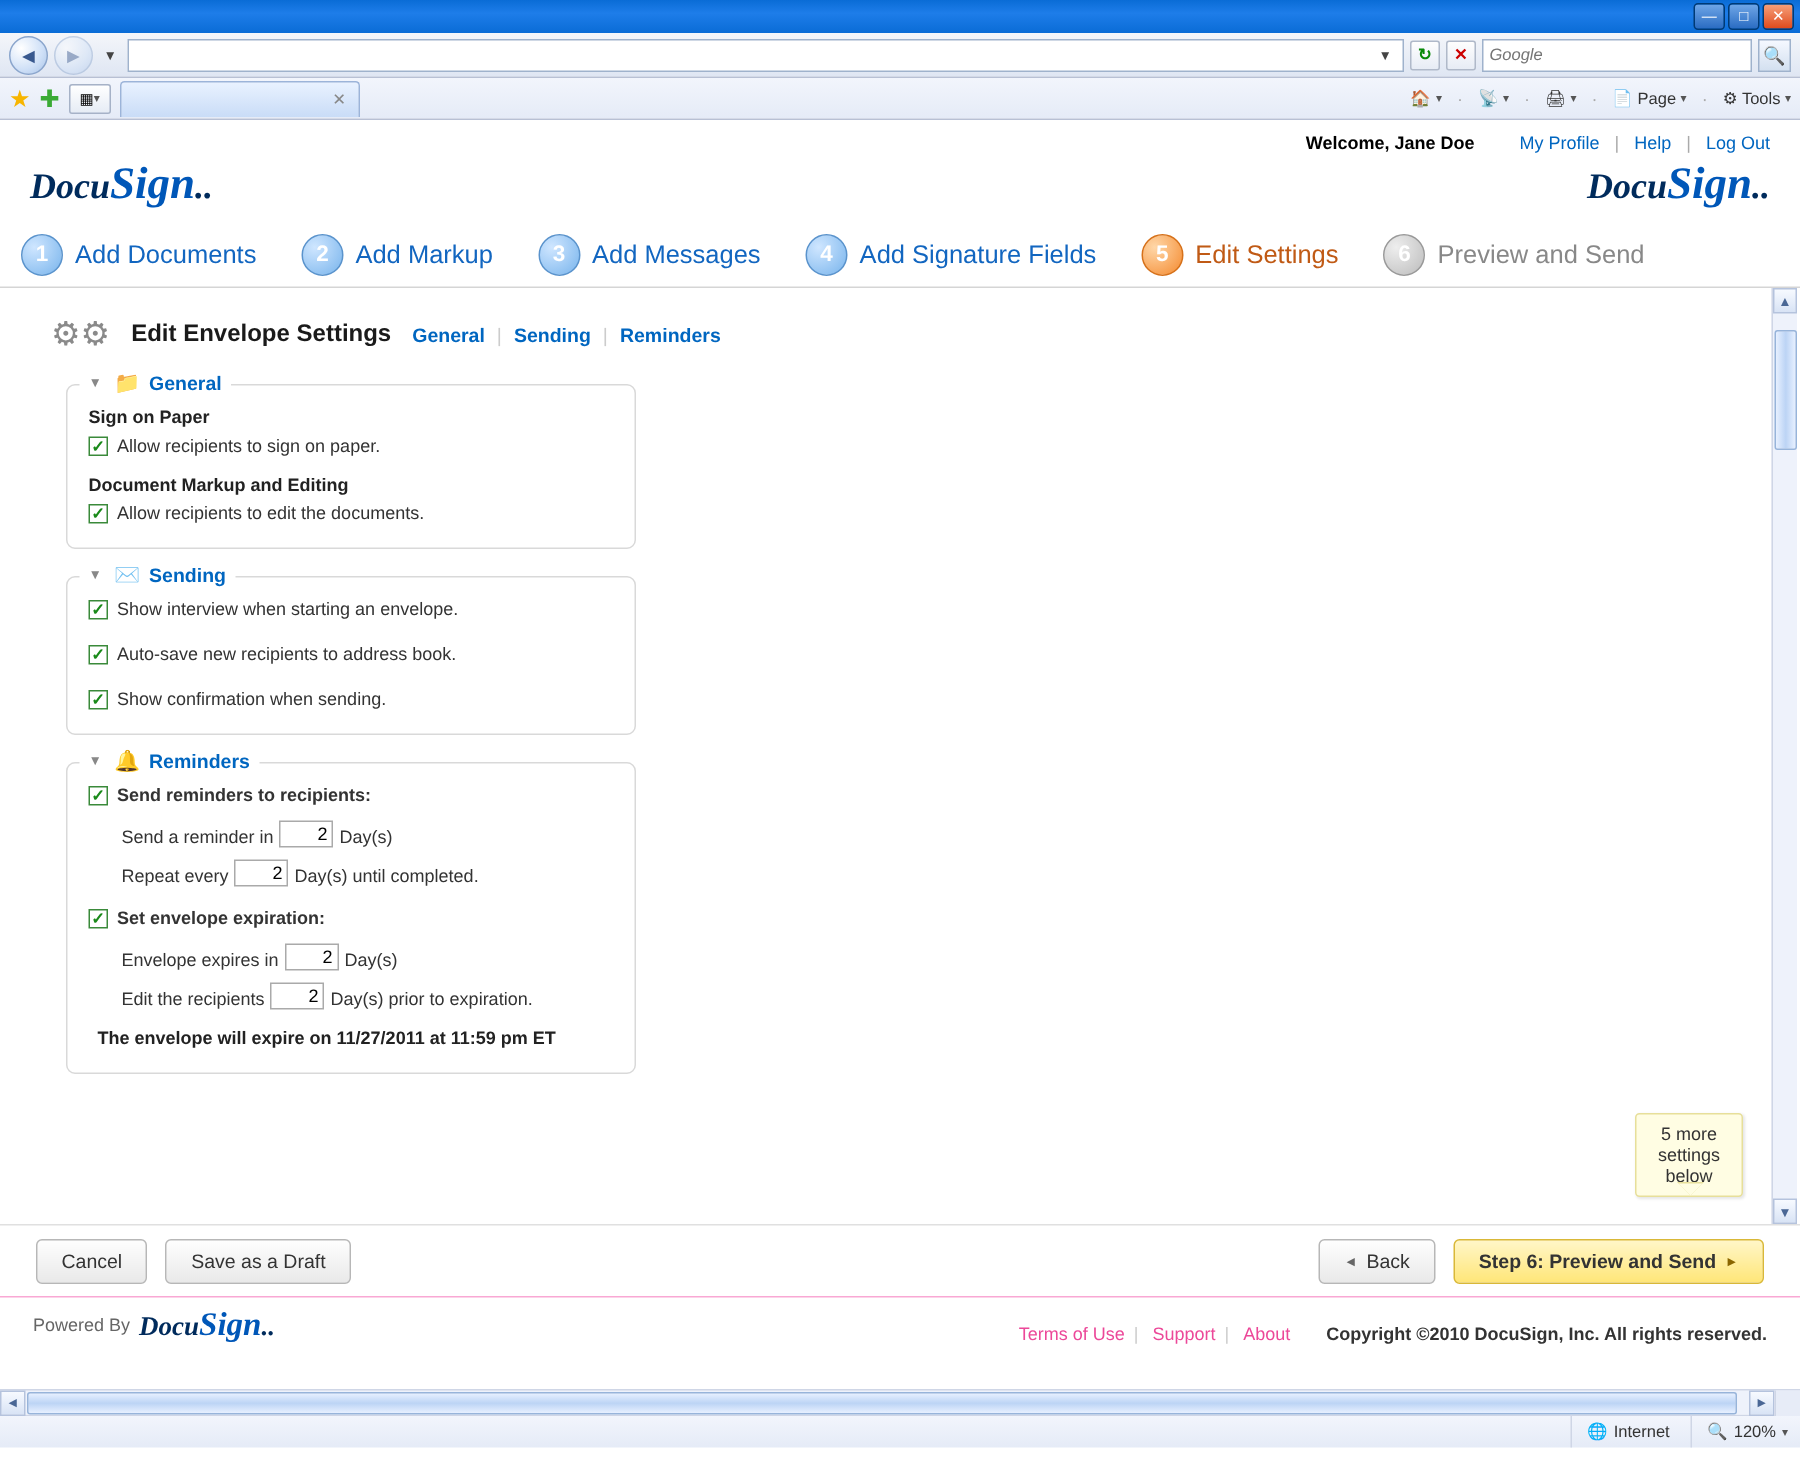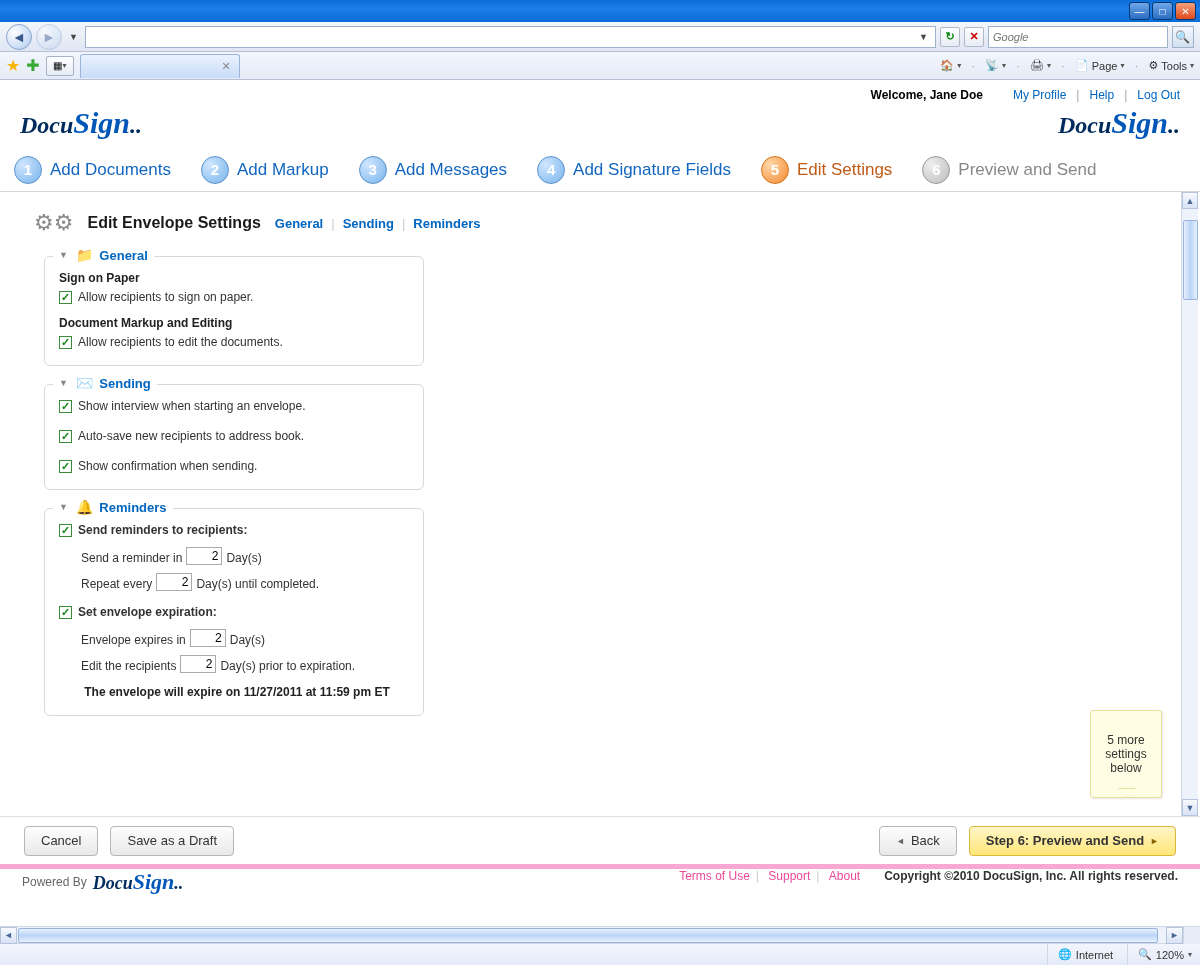--- a/index.html
+++ b/index.html
@@ -81,33 +81,33 @@
 .legend-icon{font-size:14px;}
 .panel .subhead{ font-weight:bold; color:#222; font-size:12px; margin-bottom:5px;}
 .panel .opt{ display:flex; align-items:center; gap:6px; font-size:12px; color:#333; margin-bottom:12px;}
 .panel .opt:last-child{margin-bottom:0;}
 .opt .cbx{ width:13px;height:13px; border:1px solid #3a8a3a; background:#fff; display:inline-flex; align-items:center; justify-content:center; color:#1a8a1a; font-size:11px; font-weight:bold;}
 .panel2 .opt{margin-bottom: 16px;}
 
 .panel3 .opt.headopt{font-weight:bold; margin-bottom:10px;}
 .fieldrow{display:flex; align-items:flex-end; gap:4px; font-size:12px; color:#333; margin: 4px 0 8px 22px;}
 .fieldrow input{ width:36px; height:18px; border:1px solid #aaa; text-align:right; padding-right:3px; font-size:12px;}
-.expire-note{ font-weight:bold; font-size:12px; color:#222; margin-top:12px; margin-left:6px;text-align:center;}
-
-.callout{ position:absolute; right:38px; bottom:18px; width:72px; background:#fffde3; border:1px solid #e7df9a; border-radius:3px; padding:22px 4px; text-align:center; font-size:12px; color:#333; box-shadow:1px 1px 2px rgba(0,0,0,.1);}
+.expire-note{ font-weight:bold; font-size:12px; color:#222; margin-top:12px; margin-left:6px;}
+
+.callout{ position:absolute; right:38px; bottom:18px; width:72px; background:#fffde3; border:1px solid #e7df9a; border-radius:3px; padding:6px 4px; text-align:center; font-size:12px; color:#333; box-shadow:1px 1px 2px rgba(0,0,0,.1);}
 .callout:after{content:""; position:absolute; bottom:-8px; left:28px; border:8px solid transparent; border-top-color:#fffde3;}
 .callout:before{content:""; position:absolute; bottom:-9px; left:27px; border:9px solid transparent; border-top-color:#e7df9a;}
 
 .bottom-bar{ height:48px; border-top:1px solid #e0e0e0; display:flex; align-items:center; justify-content:space-between; padding: 0 24px;}
 .btn{ height:30px; padding:0 16px; border:1px solid #b7b7b7; border-radius:4px; background:linear-gradient(#fefefe,#e9e9e9); font-size:13px; color:#333; display:inline-flex; align-items:center; gap:6px; cursor:pointer;}
 .btn-back .tri{font-size:9px;color:#666;}
 .btn-next{ background:linear-gradient(#fff6c8,#ffe678); border-color:#d9b838; font-weight:bold; color:#333;}
 .btn-next .tri{font-size:9px;color:#8a6500;}
 
-.footer{ height:32px; border-top:5px solid #f9a8d4; display:flex; align-items:flex-start; justify-content:space-between; padding:0 22px; font-size:12px;}
+.footer{ height:32px; border-top:1px solid #f9a8d4; display:flex; align-items:flex-end; justify-content:space-between; padding:0 22px; font-size:12px;}
 .footer .pow{ color:#666; display:flex; align-items:center; gap:6px;}
 .footer .links a{ color:#ec4899; text-decoration:none; margin:0 6px;}
 .footer .links .sep{color:#ccc;}
 .footer .copy{color:#333; font-weight:bold;}
 
 
 .browser-hscroll{ height:17px; background:#eef2fb; border-top:1px solid #cfd6e6; display:flex; align-items:center; position:relative;}
 .hs-left,.hs-right{width:17px;height:17px;background:linear-gradient(#f7faff,#d8e3f5);border:1px solid #b5c3dd;display:flex;align-items:center;justify-content:center;font-size:9px;color:#4a6795;}
 .hs-right{position:absolute; right:17px;}
 .hs-corner{position:absolute;right:0;width:17px;height:17px;background:#e7ecf7;border-left:1px solid #cfd6e6;}

